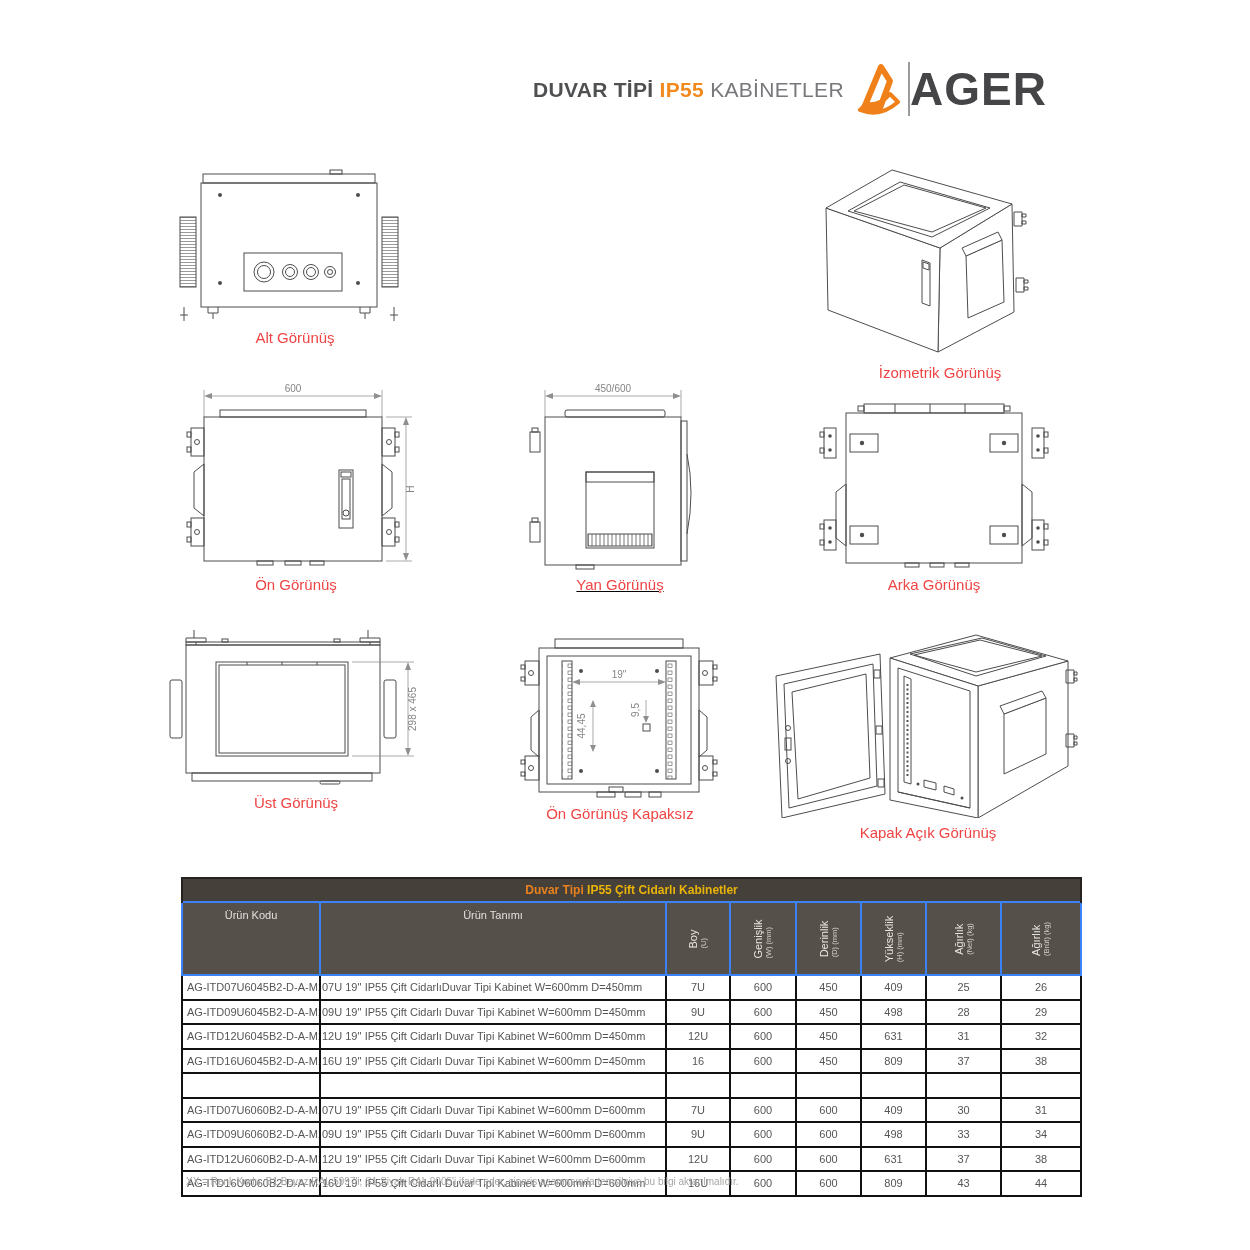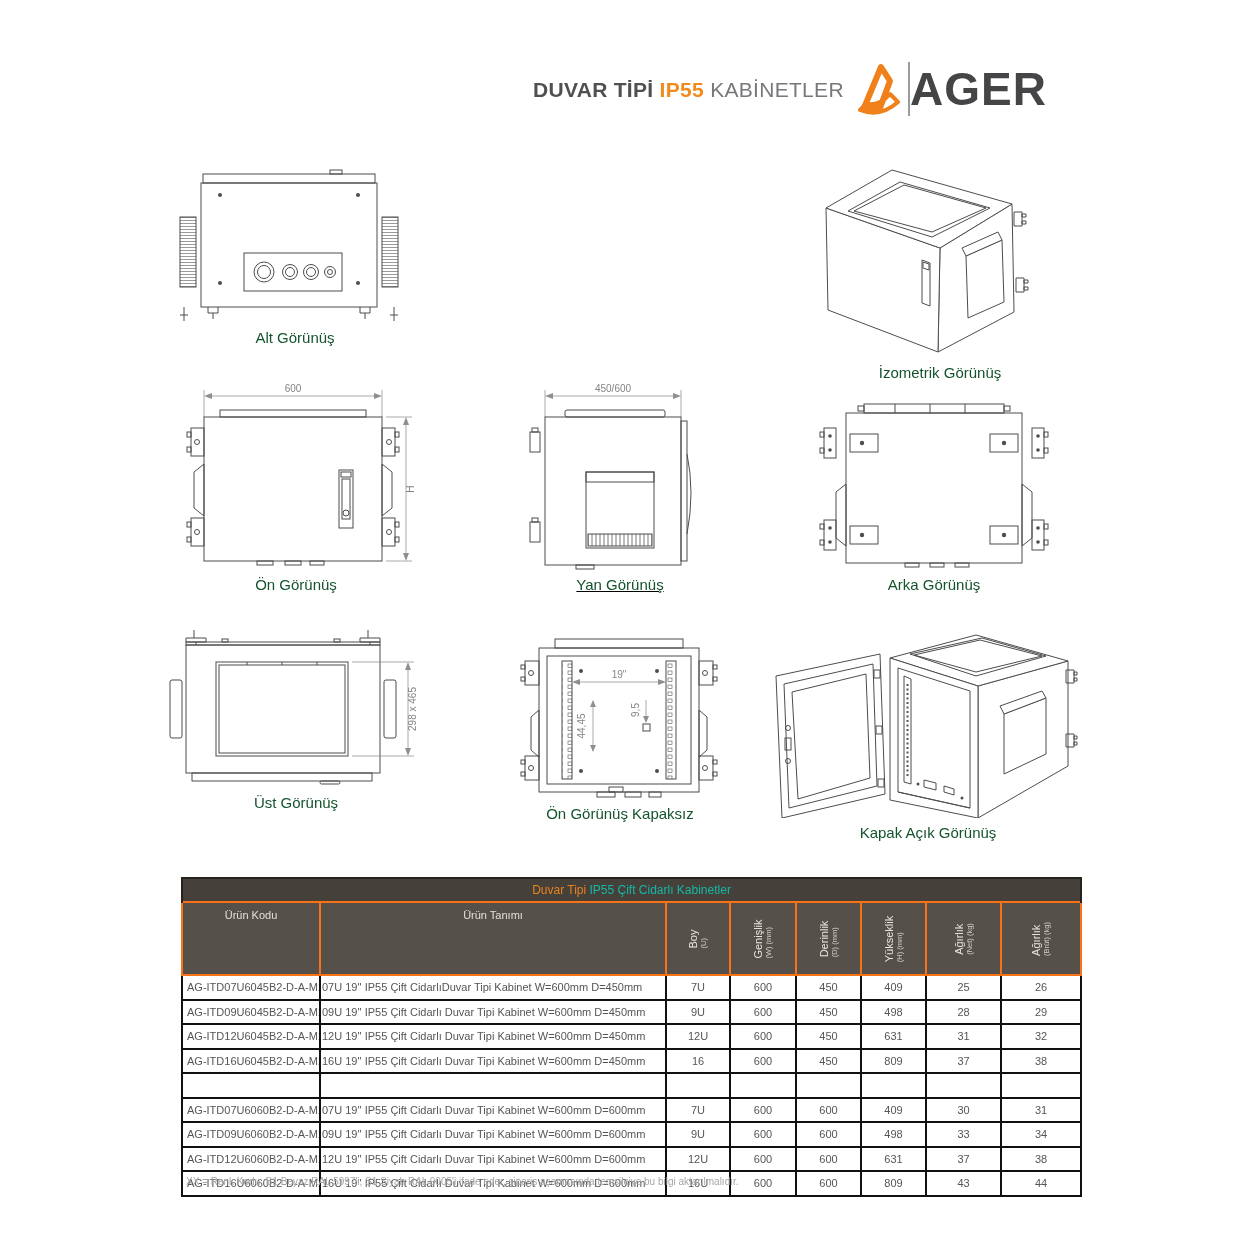--- a/index.html
+++ b/index.html
@@ -10,35 +10,35 @@
   
   .doc-title { position:absolute; left:533px; top:78px; font-size:21px; letter-spacing:.3px; white-space:nowrap; }
   .doc-title .t-bold { font-weight:bold; color:#4f5052; }
   .doc-title .t-accent { font-weight:bold; color:#f28a1e; }
   .doc-title .t-rest { font-weight:normal; color:#77787b; }
   .brand { position:absolute; left:850px; top:58px; display:flex; align-items:center; gap:0; }
   .brand .sep { width:2px; height:54px; background:#9b9b9b; }
   .brand .brand-text { font-size:46px; font-weight:bold; color:#454547; letter-spacing:1px; line-height:1; }
   
   .fig { position:absolute; display:flex; flex-direction:column; align-items:center; }
-  .fig .cap { font-size:15px; color:#14532d; margin-top:6px; white-space:nowrap; }
+  .fig .cap { font-size:15px; color:#ef4444; margin-top:6px; white-space:nowrap; }
   svg { display:block; }
   .ln { fill:none; stroke:#4d4d4d; stroke-width:1; }
   .lnw { fill:#ffffff; stroke:#4d4d4d; stroke-width:1; }
   .fill { fill:#4d4d4d; stroke:none; }
   .dim { stroke:#8f8f8f; stroke-width:.75; fill:none; }
   .dimtxt { fill:#858585; font-size:10px; }
   .arr { fill:#8f8f8f; stroke:none; }
   
   .tbl-wrap { position:absolute; left:181px; top:877px; }
   table { border-collapse:collapse; table-layout:fixed; width:899px; }
   .title-row th { background:#46403a; height:20px; font-size:12px; border:2px solid #26221e; border-bottom:1px solid #8d8press780; border-bottom:1px solid #8d8780; }
-  .title-bold { color:#e8821e; font-weight:normal; }
-  .title-rest { color:#14b8a6; font-weight:normal; }
-  .head-row th { background:#56504a; border:2px solid #f97316; height:64px; font-weight:normal; }
+  .title-bold { color:#e8821e; font-weight:bold; }
+  .title-rest { color:#eab308; font-weight:bold; }
+  .head-row th { background:#56504a; border:2px solid #3b82f6; height:64px; font-weight:normal; }
   th.plain { vertical-align:top; padding-top:6px; font-size:11px; color:#e2dfdc; }
   th.rot { position:relative; }
   .rotwrap { position:absolute; left:50%; top:50%; transform:translate(-50%,-50%) rotate(-90deg); white-space:nowrap; text-align:left; line-height:1.15; }
   .rot-main { font-size:11px; color:#e8e5e2; }
   .rot-sub { font-size:7.5px; color:#cfccc8; }
   td { border:2px solid #111; height:20.5px; font-size:11px; color:#555; background:#fff; overflow:hidden; white-space:nowrap; }
   .c-code { text-align:left; padding-left:4px; }
   .c-desc { text-align:left; }
   .c-num { text-align:center; }
   .footnote { position:absolute; left:186px; top:1176px; font-size:10px; color:#a8a6a4; }

